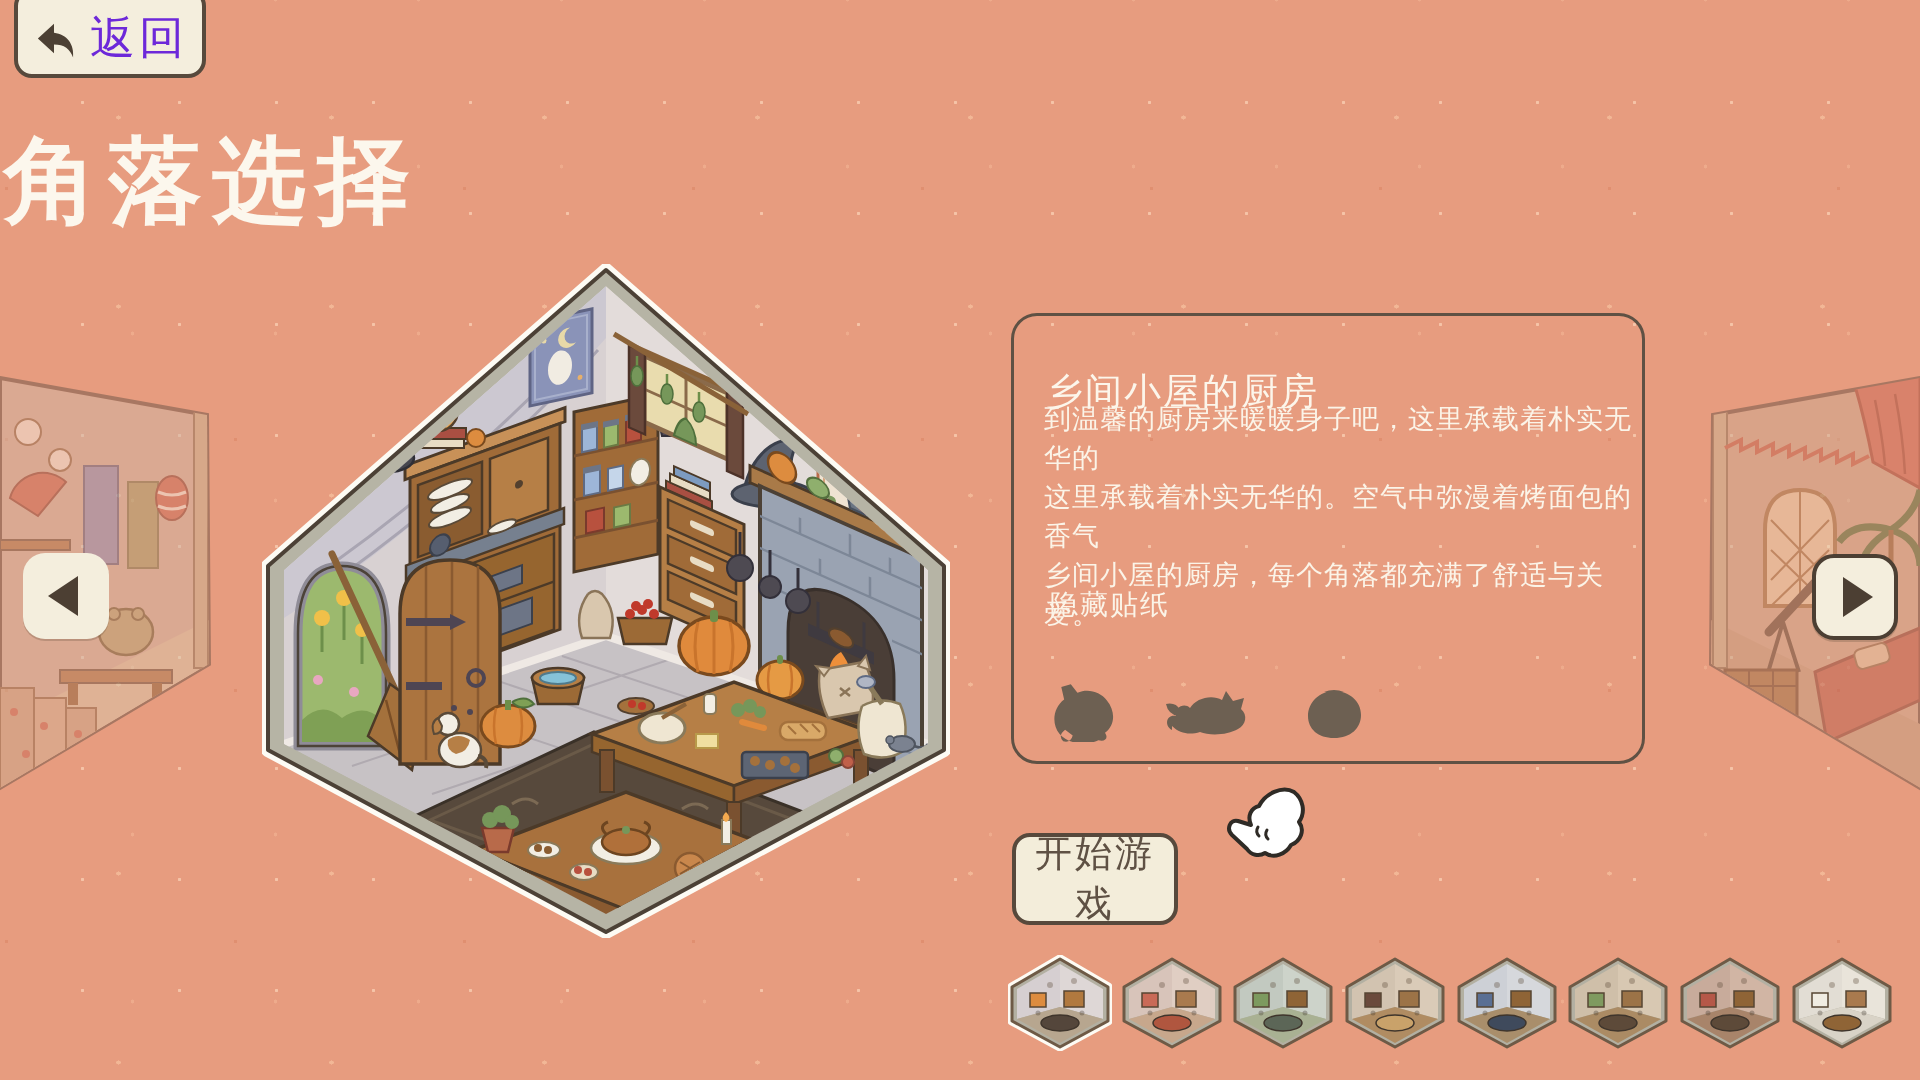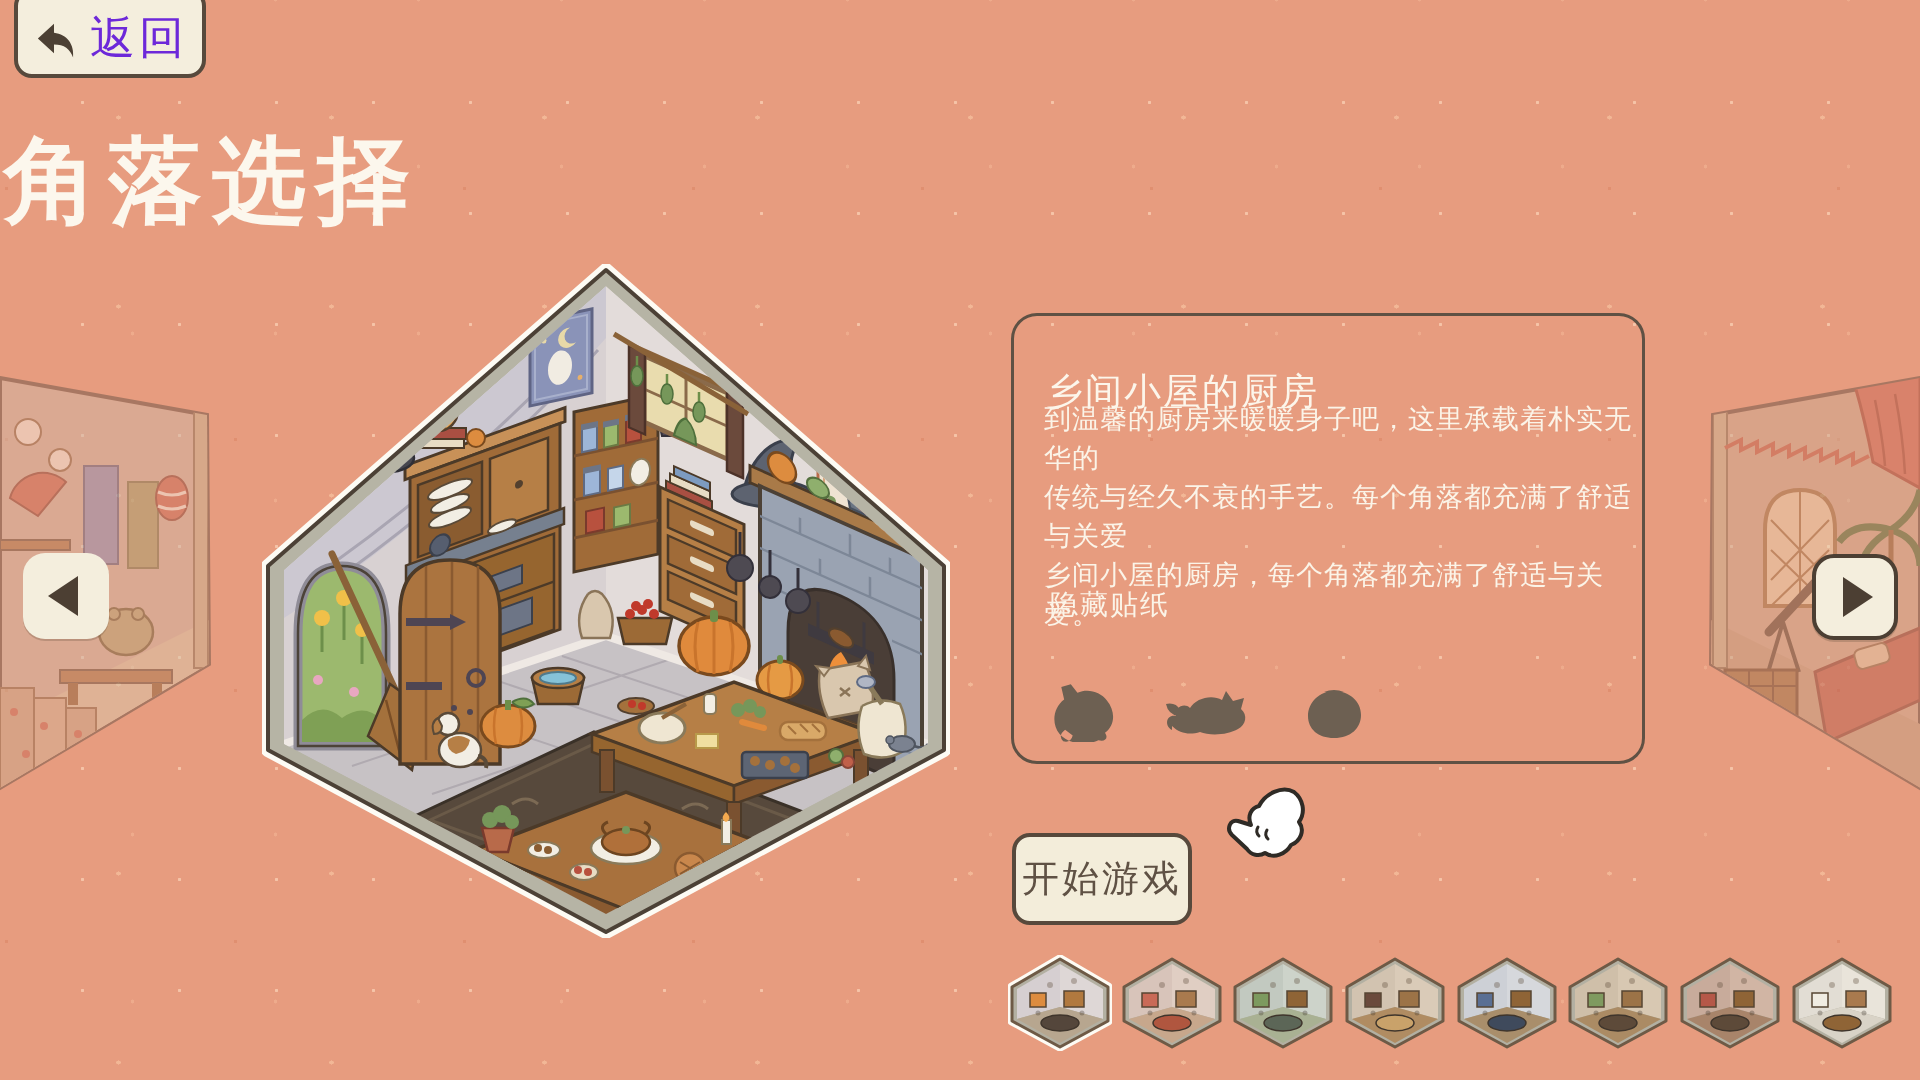--- a/index.html
+++ b/index.html
@@ -52,21 +52,21 @@
   .info-panel .ttl{position:absolute;left:32px;top:16px;font-size:37px;color:#fcf6eb;letter-spacing:2px;margin-top:35px;}
   .info-panel .desc{position:absolute;left:30px;top:84px;font-size:27px;line-height:39px;color:#fbf4e8;letter-spacing:1px;}
   .info-panel .stickers-label{position:absolute;left:36px;top:270px;font-size:28px;color:#fbf4e8;letter-spacing:2px;}
   .sticker{position:absolute;}
   .sticker svg{width:100%;height:100%;}
   .sticker.s1{left:34px;top:358px;width:76px;height:68px;}
   .sticker.s2{left:150px;top:374px;width:96px;height:54px;}
   .sticker.s3{left:288px;top:370px;width:64px;height:58px;}
   
   .start-btn{
-    position:absolute;left:1012px;top:833px;width:180px;height:92px;
+    position:absolute;left:1012px;top:833px;width:166px;height:92px;
     background:#f3edda;border:4px solid #57493c;border-radius:18px;
     font-size:37px;color:#5f5144;letter-spacing:3px;cursor:pointer;
     display:flex;align-items:center;justify-content:center;box-sizing:border-box;
     font-family:inherit;
   }
   
   .cursor-hand{position:absolute;left:1224px;top:782px;width:86px;height:76px;pointer-events:none;}
   
   .thumb{position:absolute;width:104px;height:96px;cursor:pointer;}
 </style>
@@ -502,21 +502,21 @@
           <path d="M12 2 q10 4 14 -2" stroke="#4f5560" stroke-width="2.5" fill="none"></path>
         </g>
       </g>
     </g>
   </svg>
 
   <section class="info-panel">
     <div class="ttl">乡间小屋的厨房</div>
     <div class="desc">
       <div>到温馨的厨房来暖暖身子吧，这里承载着朴实无华的</div>
-      <div>传统与经久不衰的手艺。每个角落都充满了舒适与关爱</div>
+      <div>这里承载着朴实无华的。空气中弥漫着烤面包的香气</div>
       <div>乡间小屋的厨房，每个角落都充满了舒适与关爱。</div>
     </div>
     <div class="stickers-label">隐藏贴纸</div>
 
     <div class="sticker s1">
       <svg viewBox="0 0 80 70">
         <path d="M24 10 l7 9 c11 -5 24 -1 31 8 c9 11 9 26 -2 34 c4 6 0 10 -7 8 c-13 6 -32 4 -41 -7 c-9 -11 -6 -28 5 -36 l-3 -13 z M18 58 q-8 6 -2 12 q8 2 10 -6" fill="var(--silhouette)"></path>
       </svg>
     </div>
     <div class="sticker s2">

